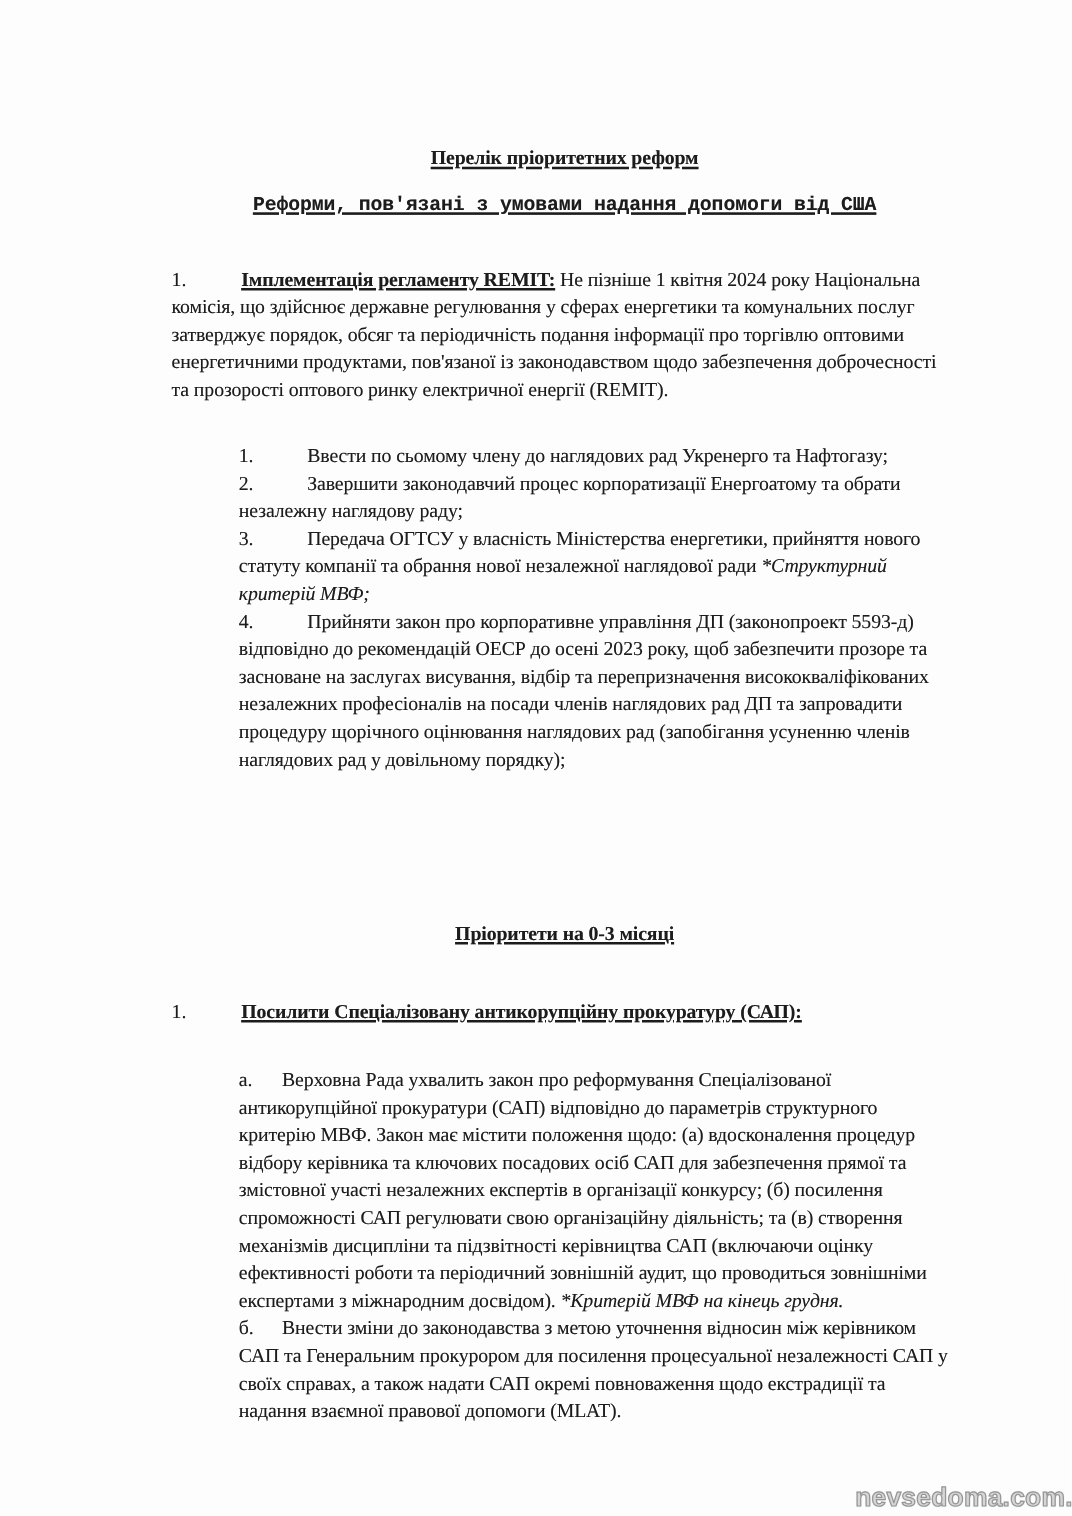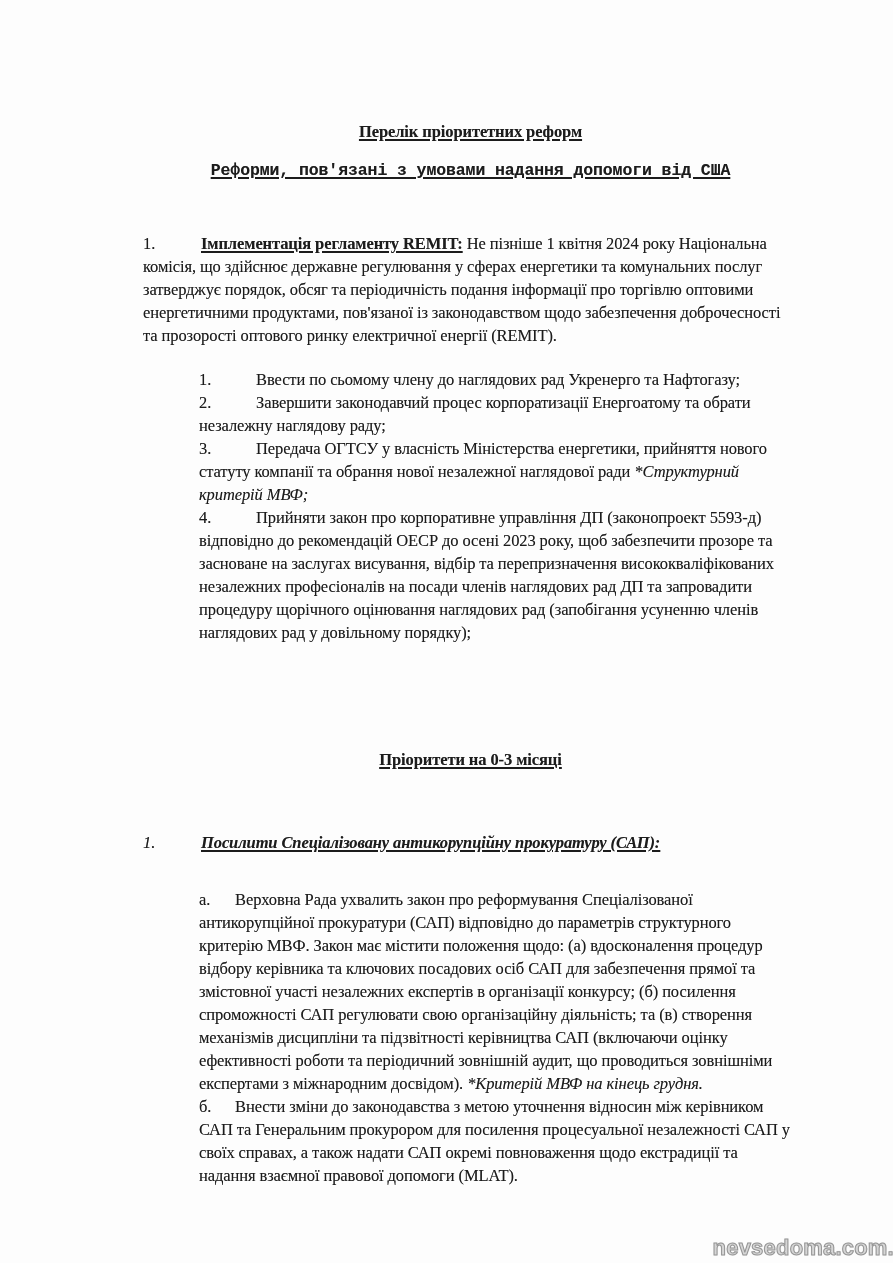--- a/index.html
+++ b/index.html
@@ -63,44 +63,44 @@
 <div class="page">
 
   <div class="block center" style="top:120px;">
     <span class="hu">Перелік пріоритетних реформ</span>
   </div>
 
   <div class="block center" style="top:159px;font-family:Liberation Mono, monospace;">
     <span class="hu">Реформи, пов'язані з умовами надання допомоги від США</span>
   </div>
 
-  <div class="block" style="top:232px;">
+  <div class="block" style="top:221px;">
     <span class="num-main">1.</span><span class="hu">Імплементація регламенту REMIT:</span> <span>Не пізніше 1 квітня 2024 року Національна комісія, що здійснює державне регулювання у сферах енергетики та комунальних послуг затверджує порядок, обсяг та періодичність подання інформації про торгівлю оптовими енергетичними продуктами, пов'язаної із законодавством щодо забезпечення доброчесності та прозорості оптового ринку електричної енергії (REMIT).</span>
   </div>
 
   <div class="block" style="top:368px;">
     <div class="sub">
       <span class="num-sub">1.</span><span>Ввести по сьомому члену до наглядових рад Укренерго та Нафтогазу;</span>
     </div>
     <div class="sub">
       <span class="num-sub">2.</span><span>Завершити законодавчий процес корпоратизації Енергоатому та обрати незалежну наглядову раду;</span>
     </div>
     <div class="sub">
       <span class="num-sub">3.</span><span>Передача ОГТСУ у власність Міністерства енергетики, прийняття нового статуту компанії та обрання нової незалежної наглядової ради</span> <span class="it">*Структурний критерій МВФ;</span>
     </div>
     <div class="sub">
       <span class="num-sub">4.</span><span>Прийняти закон про корпоративне управління ДП (законопроект 5593-д) відповідно до рекомендацій ОЕСР до осені 2023 року, щоб забезпечити прозоре та засноване на заслугах висування, відбір та перепризначення висококваліфікованих незалежних професіоналів на посади членів наглядових рад ДП та запровадити процедуру щорічного оцінювання наглядових рад (запобігання усуненню членів наглядових рад у довільному порядку);</span>
     </div>
   </div>
 
-  <div class="block center" style="top:748px;">
+  <div class="block center" style="top:766px;">
     <span class="hu">Пріоритети на 0-3 місяці</span>
   </div>
 
-  <div class="block" style="top:831px;font-style:italic;">
+  <div class="block" style="top:831px;">
     <span class="num-main">1.</span><span class="hu">Посилити Спеціалізовану антикорупційну прокуратуру (САП):</span>
   </div>
 
   <div class="block" style="top:888px;">
     <div class="sub">
       <span class="num-letter">а.</span><span>Верховна Рада ухвалить закон про реформування Спеціалізованої антикорупційної прокуратури (САП) відповідно до параметрів структурного критерію МВФ. Закон має містити положення щодо: (а) вдосконалення процедур відбору керівника та ключових посадових осіб САП для забезпечення прямої та змістовної участі незалежних експертів в організації конкурсу; (б) посилення спроможності САП регулювати свою організаційну діяльність; та (в) створення механізмів дисципліни та підзвітності керівництва САП (включаючи оцінку ефективності роботи та періодичний зовнішній аудит, що проводиться зовнішніми експертами з міжнародним досвідом).</span> <span class="it">*Критерій МВФ на кінець грудня.</span>
     </div>
     <div class="sub">
       <span class="num-letter">б.</span><span>Внести зміни до законодавства з метою уточнення відносин між керівником САП та Генеральним прокурором для посилення процесуальної незалежності САП у своїх справах, а також надати САП окремі повноваження щодо екстрадиції та надання взаємної правової допомоги (MLAT).</span>
     </div>

